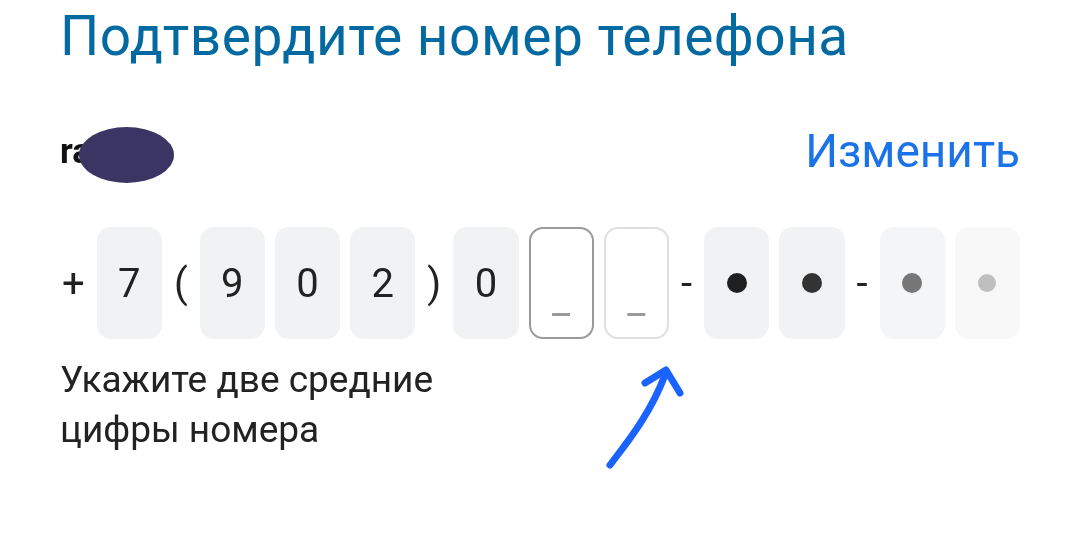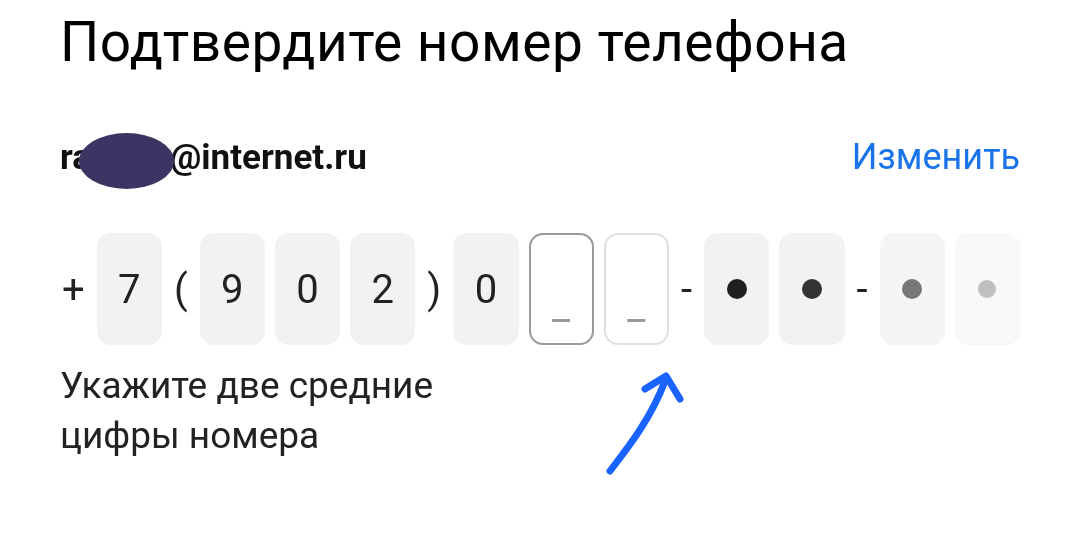--- a/index.html
+++ b/index.html
@@ -7,22 +7,22 @@
       font-family: -apple-system, BlinkMacSystemFont, "Segoe UI", Roboto, Arial, sans-serif;
       background: #fff;
       width: 1080px;
       height: 548px;
       padding: 0 60px;
       color: #222;
     }
     .title {
       font-size: 55px;
       font-weight: 400;
-      color: #000000;
-      margin-top: 10px;
+      color: #0369a1;
+      margin-top: 4px;
       letter-spacing: 0.5px;
     }
     .row-email {
       display: flex;
       justify-content: space-between;
       align-items: center;
       margin-top: 55px;
     }
     .email {
       font-size: 35px;
@@ -36,21 +36,21 @@
       display: inline-block;
       width: 95px;
       height: 56px;
       background: #3b3563;
       border-radius: 50% / 50%;
       margin: 0 -4px 0 -12px;
       position: relative;
       top: 4px;
     }
     .change-link {
-      font-size: 36px;
+      font-size: 46px;
       color: #1a73e8;
       text-decoration: none;
       cursor: pointer;
     }
     .phone-row {
       display: flex;
       align-items: center;
       margin-top: 48px;
       gap: 10px;
       font-size: 40px;
@@ -127,21 +127,20 @@
   </style>
 </head>
 <body>
 
 <h1 class="title">Подтвердите номер телефона</h1>
 
 <div class="row-email">
   <div class="email">
     <span>ra</span>
       <span class="redact-blob"></span>
-      <span>@internet.ru</span>
   </div>
   <a class="change-link">Изменить</a>
 </div>
 
 <div class="phone-row">
   <span class="sep">+</span>
   <div class="digit-box">7</div>
   <span class="sep">(</span>
   <div class="digit-box">9</div>
   <div class="digit-box">0</div>

